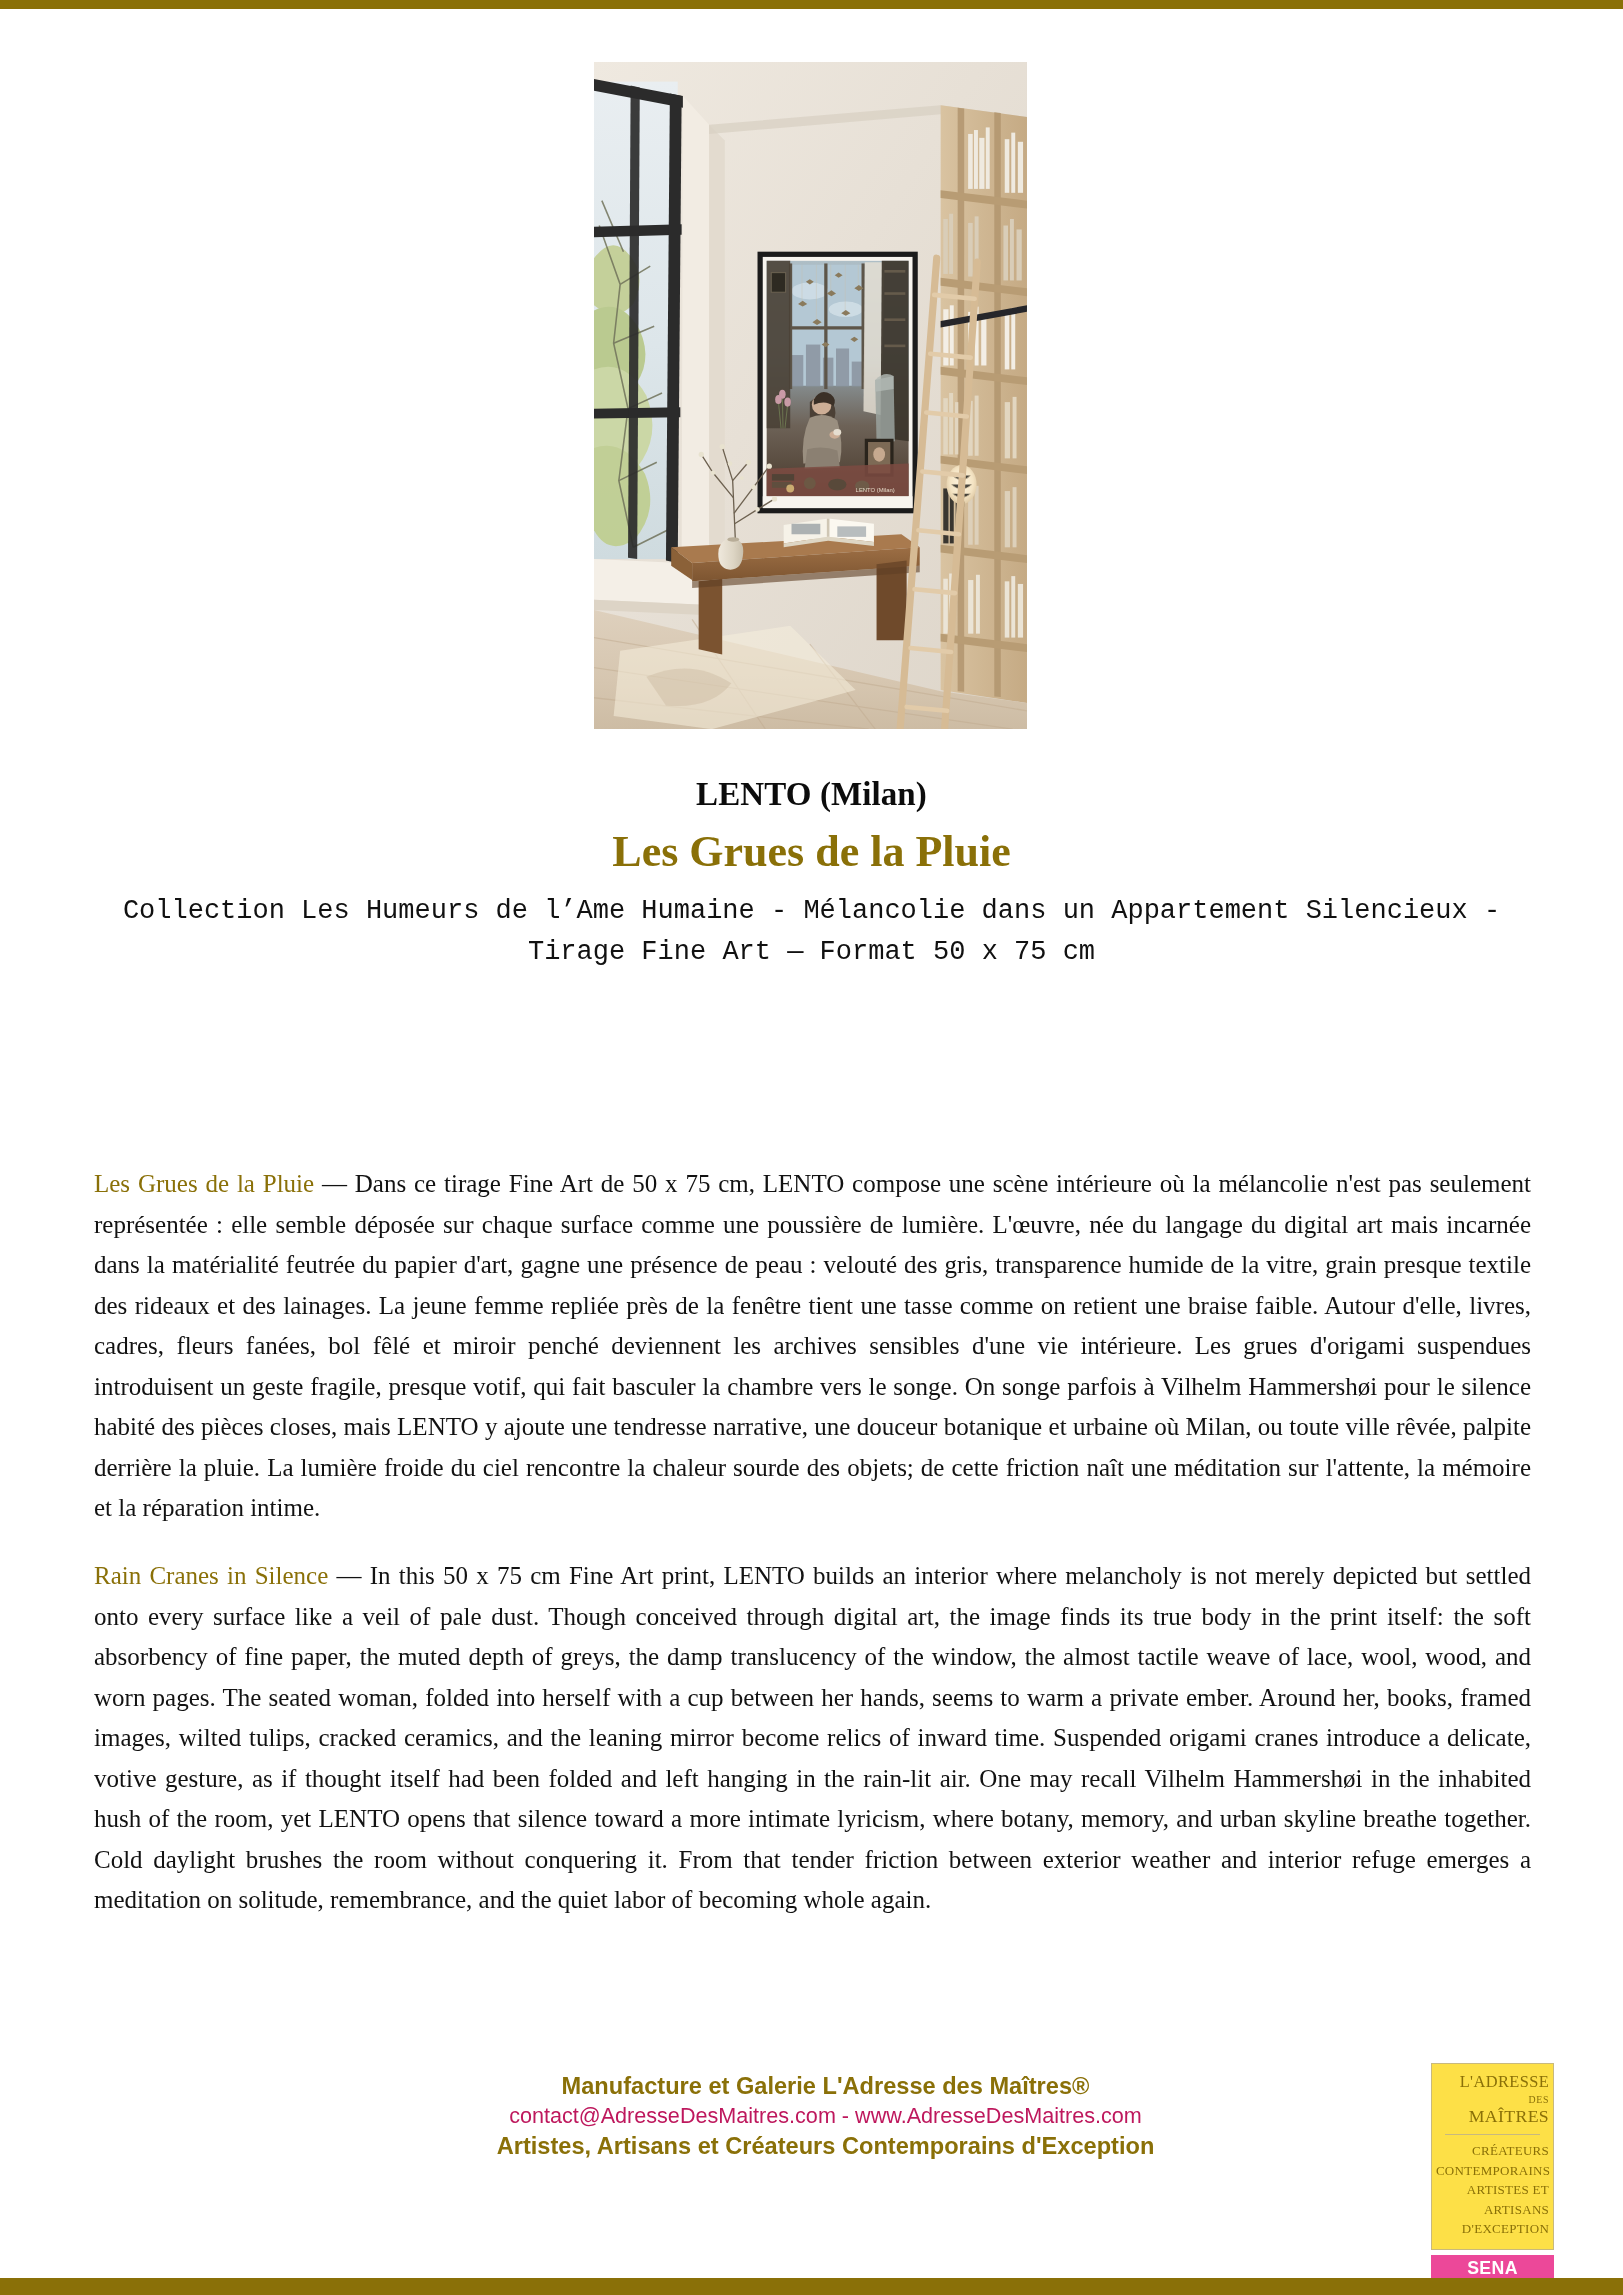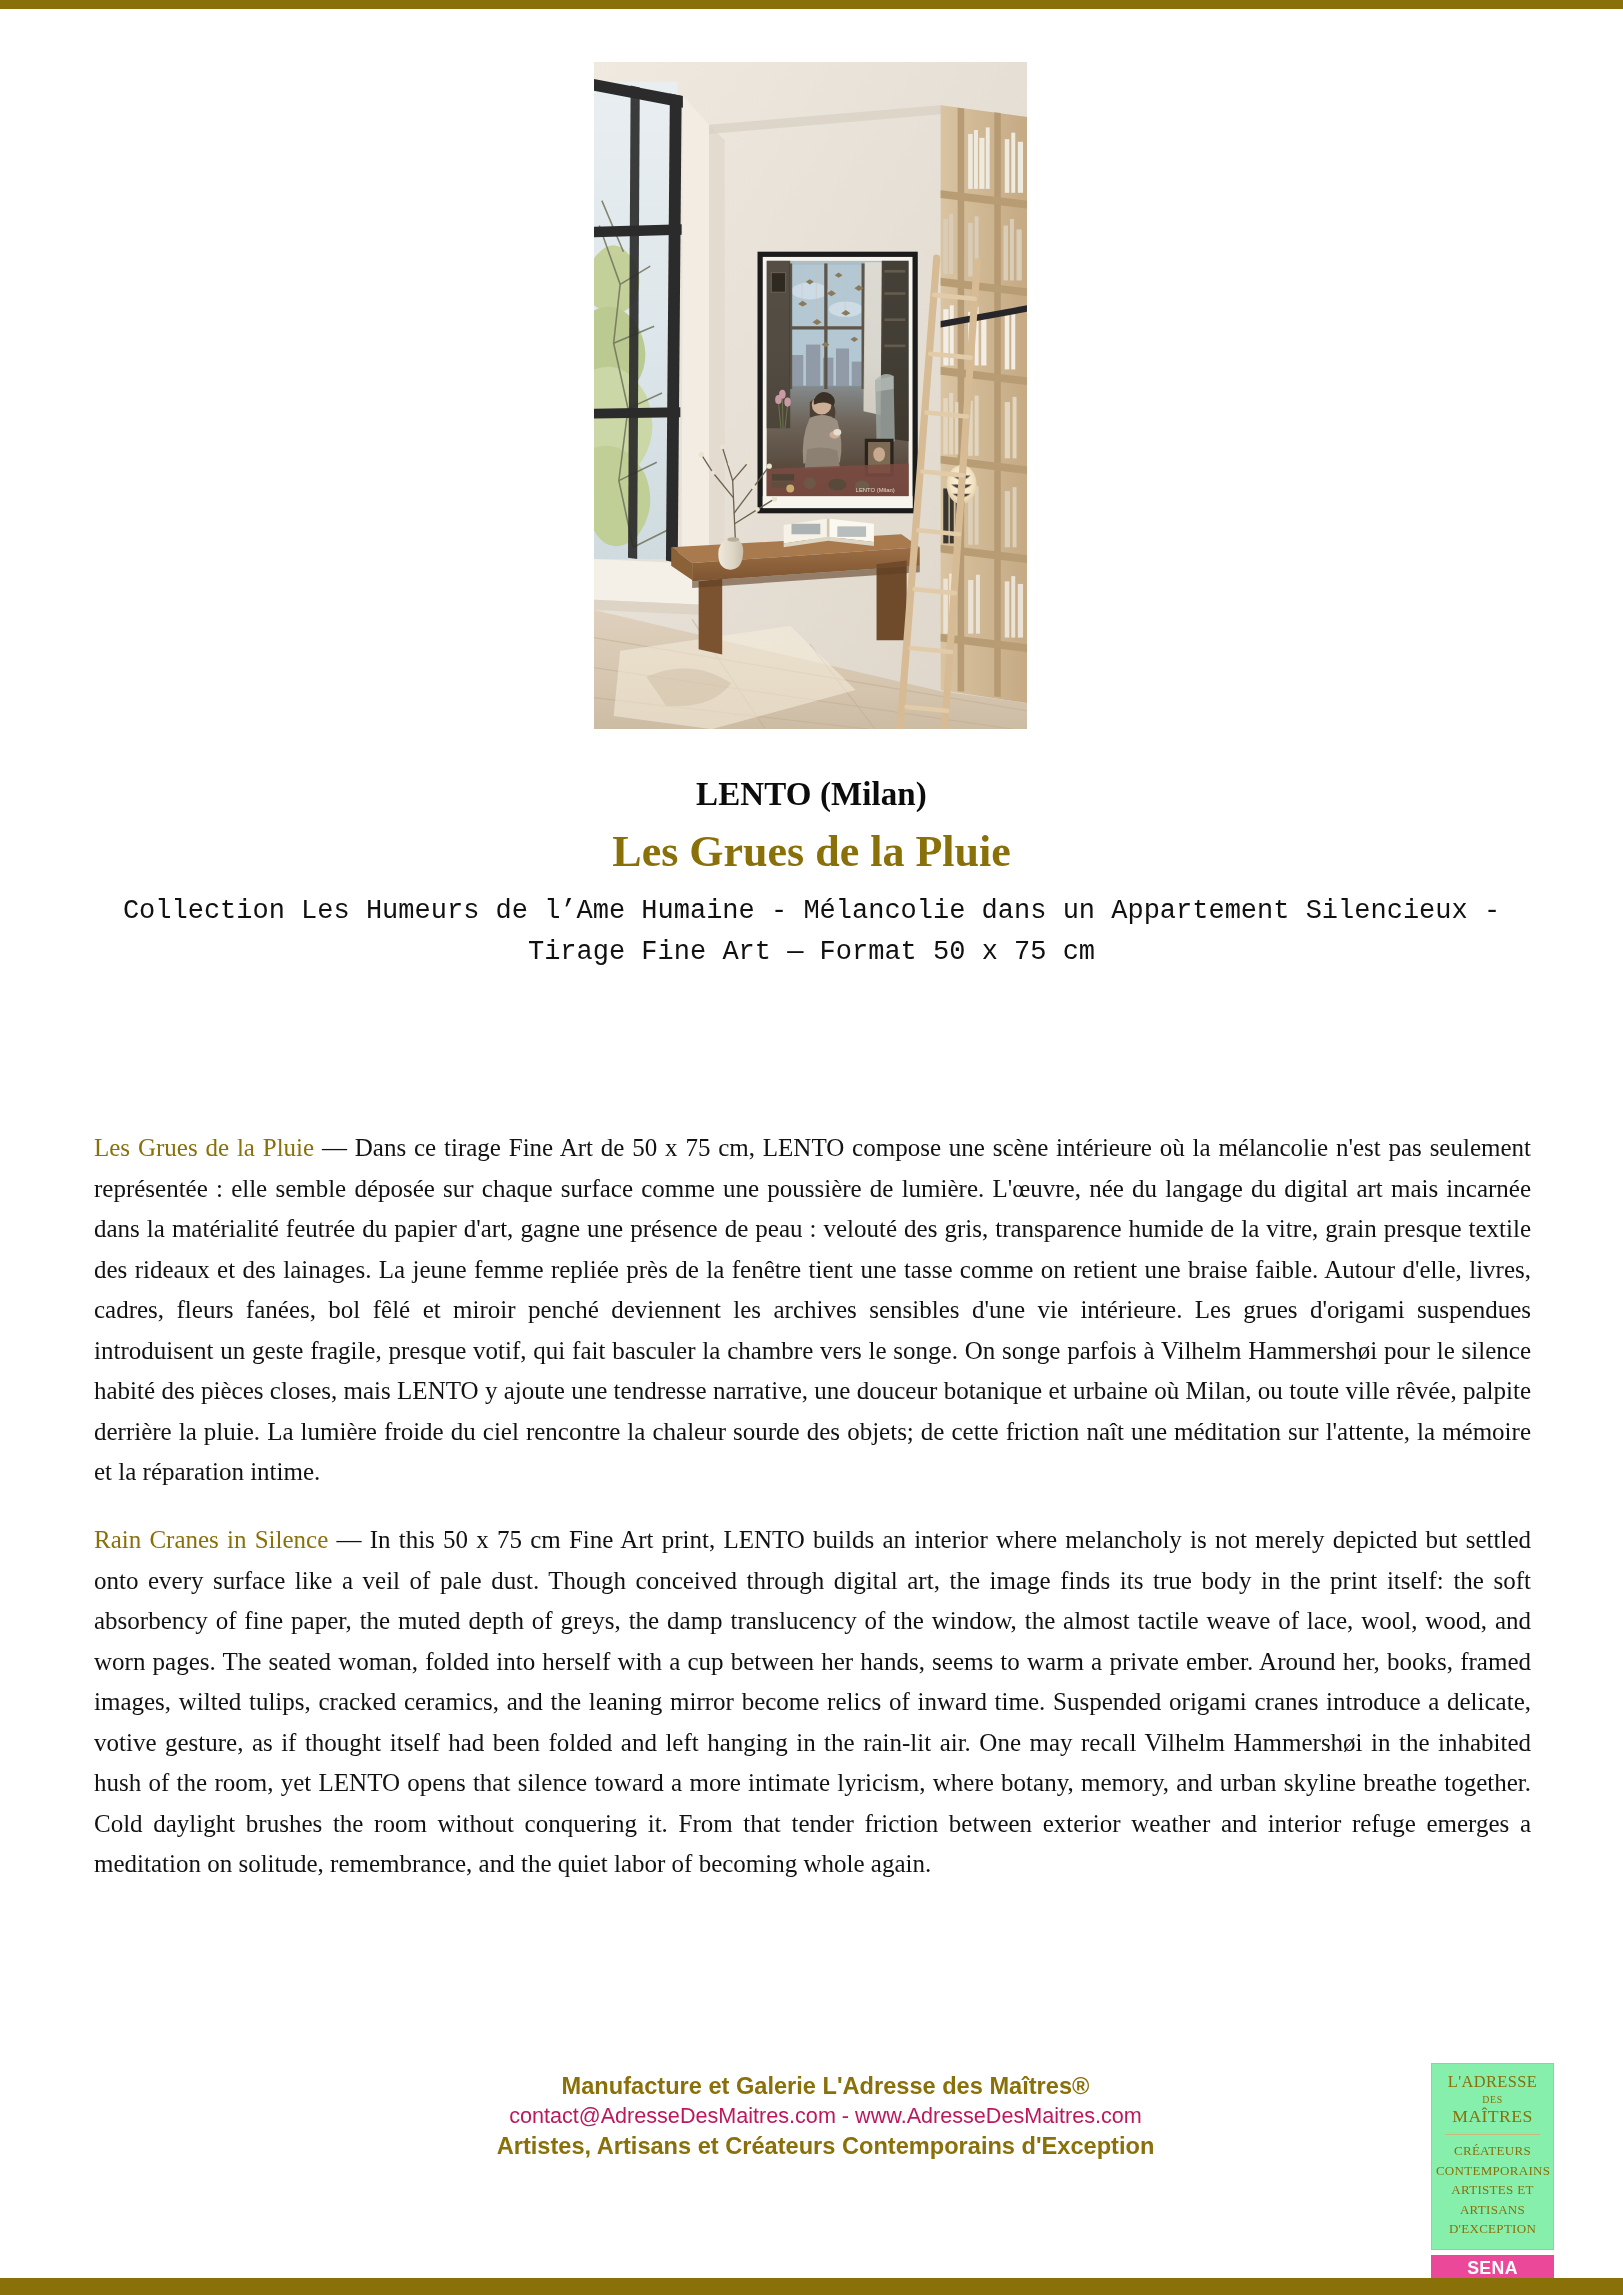--- a/index.html
+++ b/index.html
@@ -77,21 +77,21 @@
     margin-top: 10.5px;
     font-size: 30px;
     font-weight: bold;
     color: #8a7008;
   }
 
   
   .copy {
     position: absolute;
     left: 94px;
-    top: 1128px;
+    top: 1164px;
     width: 1437px;
   }
   .para {
     font-size: 25px;
     line-height: 1.62;
     text-align: justify;
     color: #121212;
     margin: 0 0 27.5px 0;
   }
   .para:last-child { margin-bottom: 0; }
@@ -130,23 +130,23 @@
 
   
   .logo-stack {
     position: absolute;
     right: 77px;
     top: 11.8px;
     width: 123px;
   }
   .logo-card {
     border: 1.3px solid #c8b97e;
-    background: #86efac;
+    background: #fde047;
     padding: 9.2px 3.9px 10.5px 3.9px;
-    text-align: center;
+    text-align: right;
     color: #8a7008;
     font-family: "Liberation Serif", "DejaVu Serif", serif;
   }
   .logo-l1 {
     font-size: 16.4px;
     letter-spacing: 0.4px;
     line-height: 1.1;
   }
   .logo-l2 {
     font-size: 9.8px;

